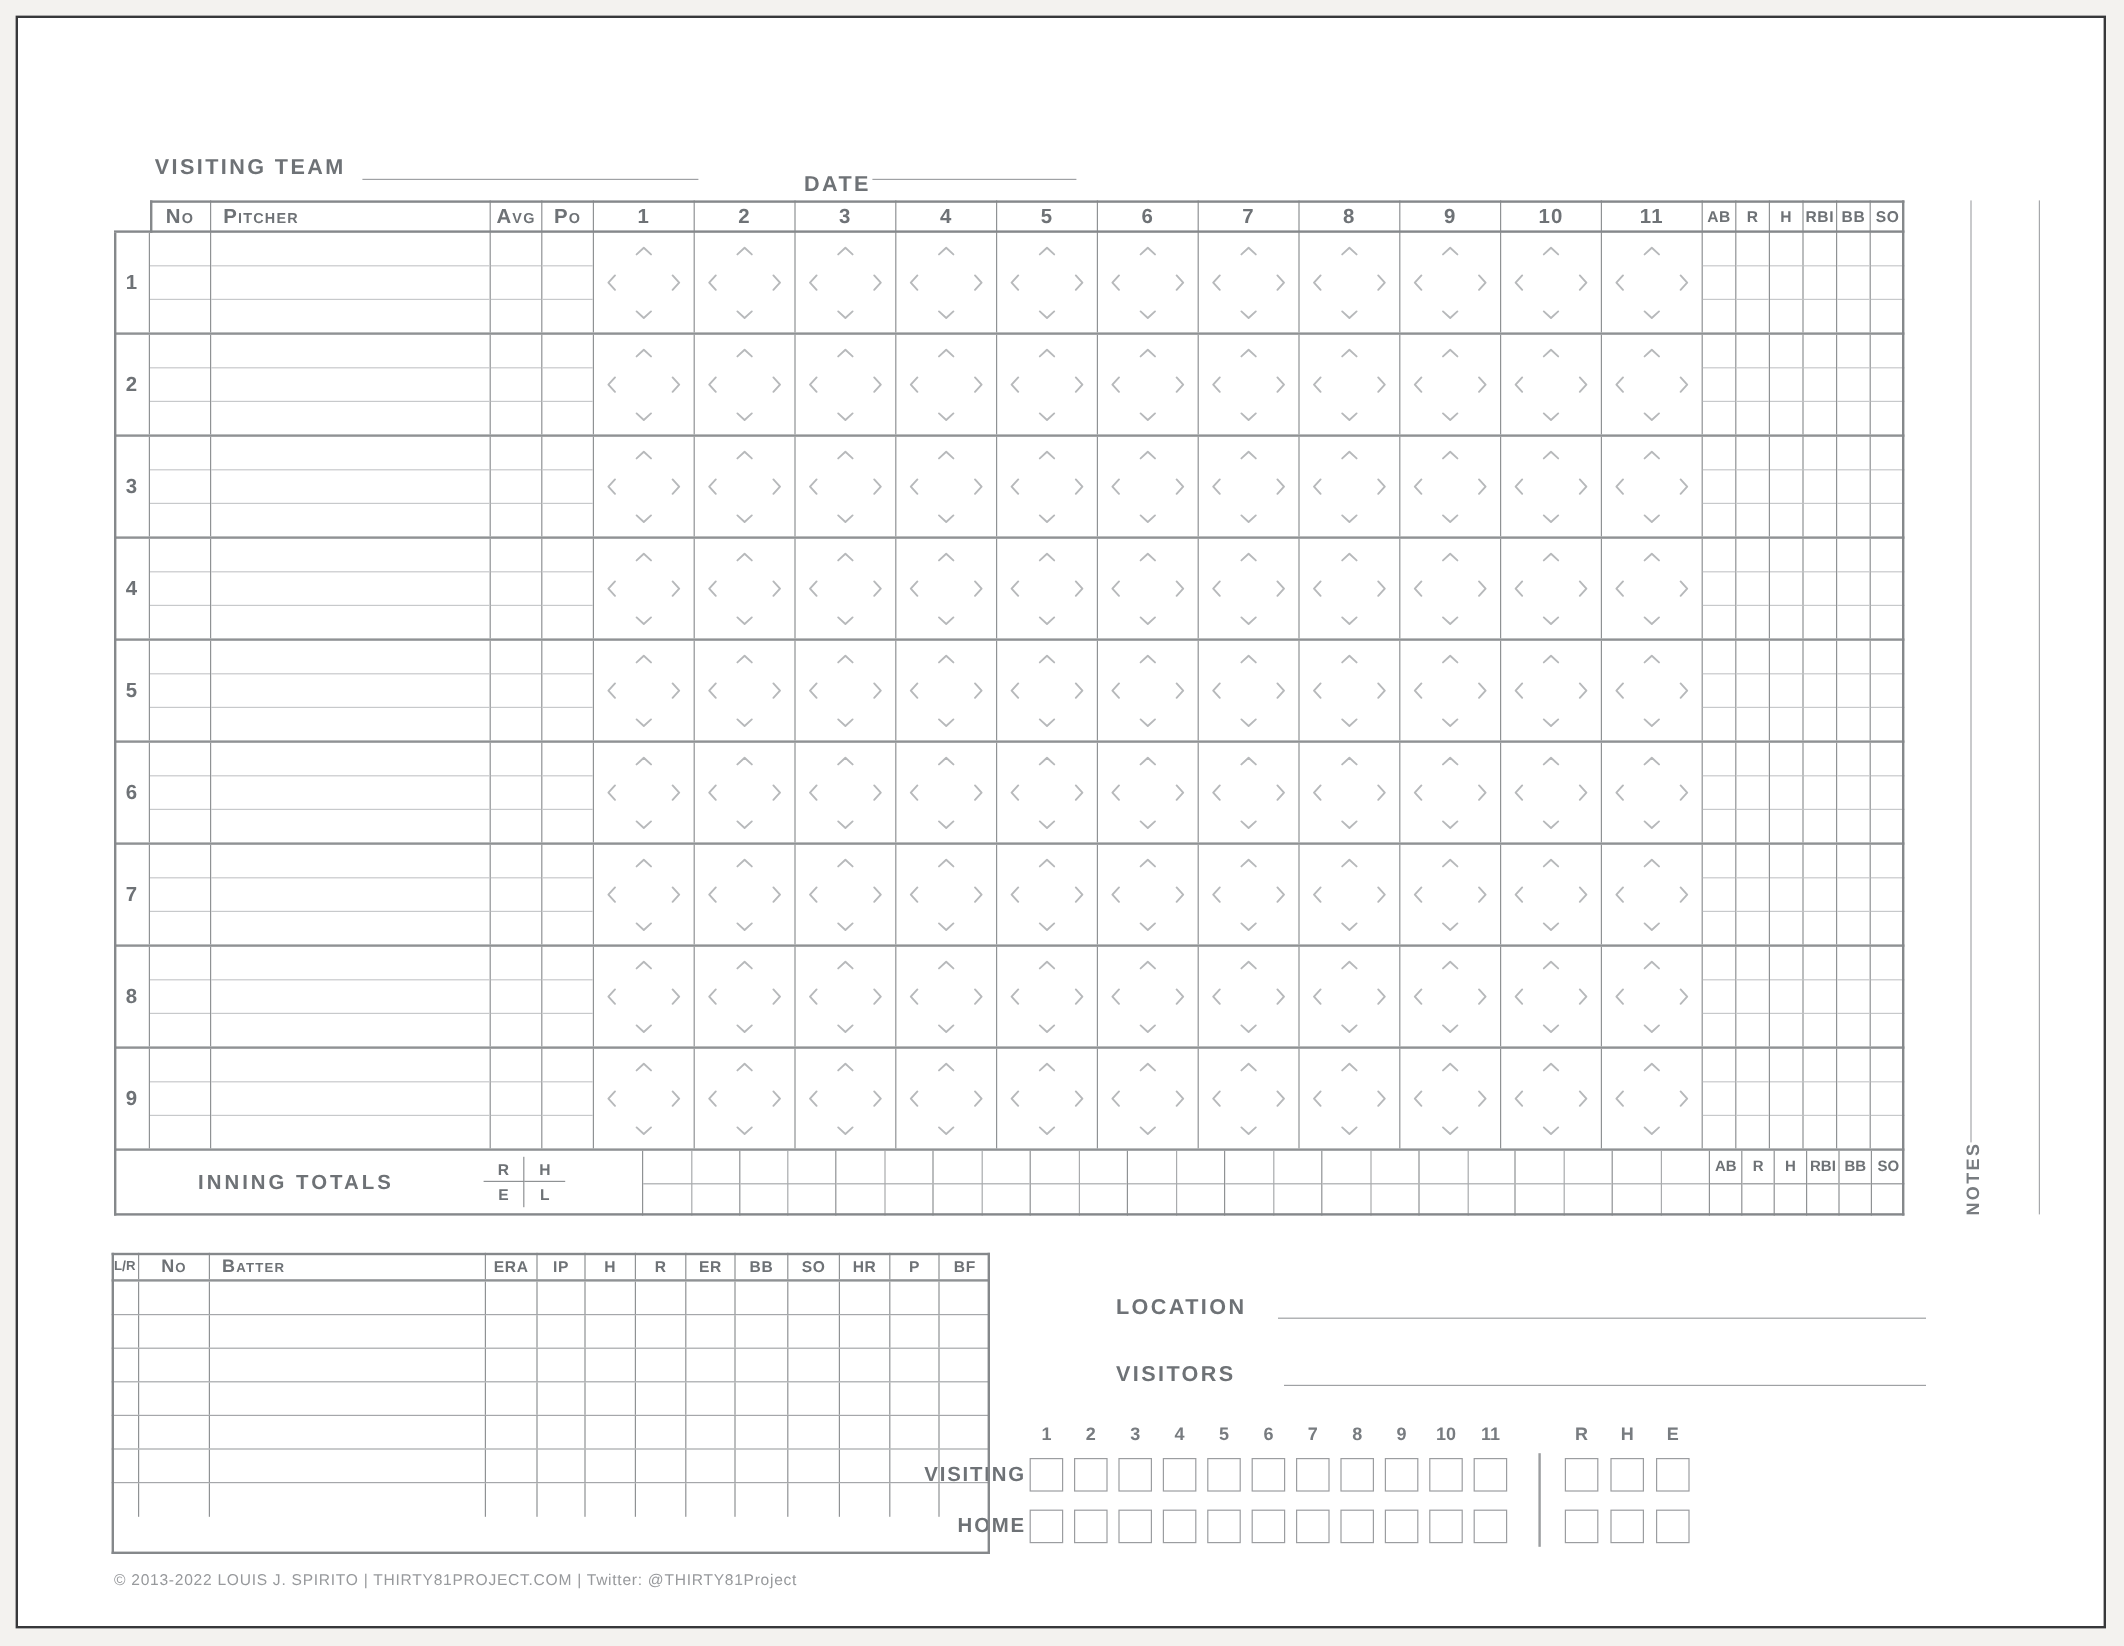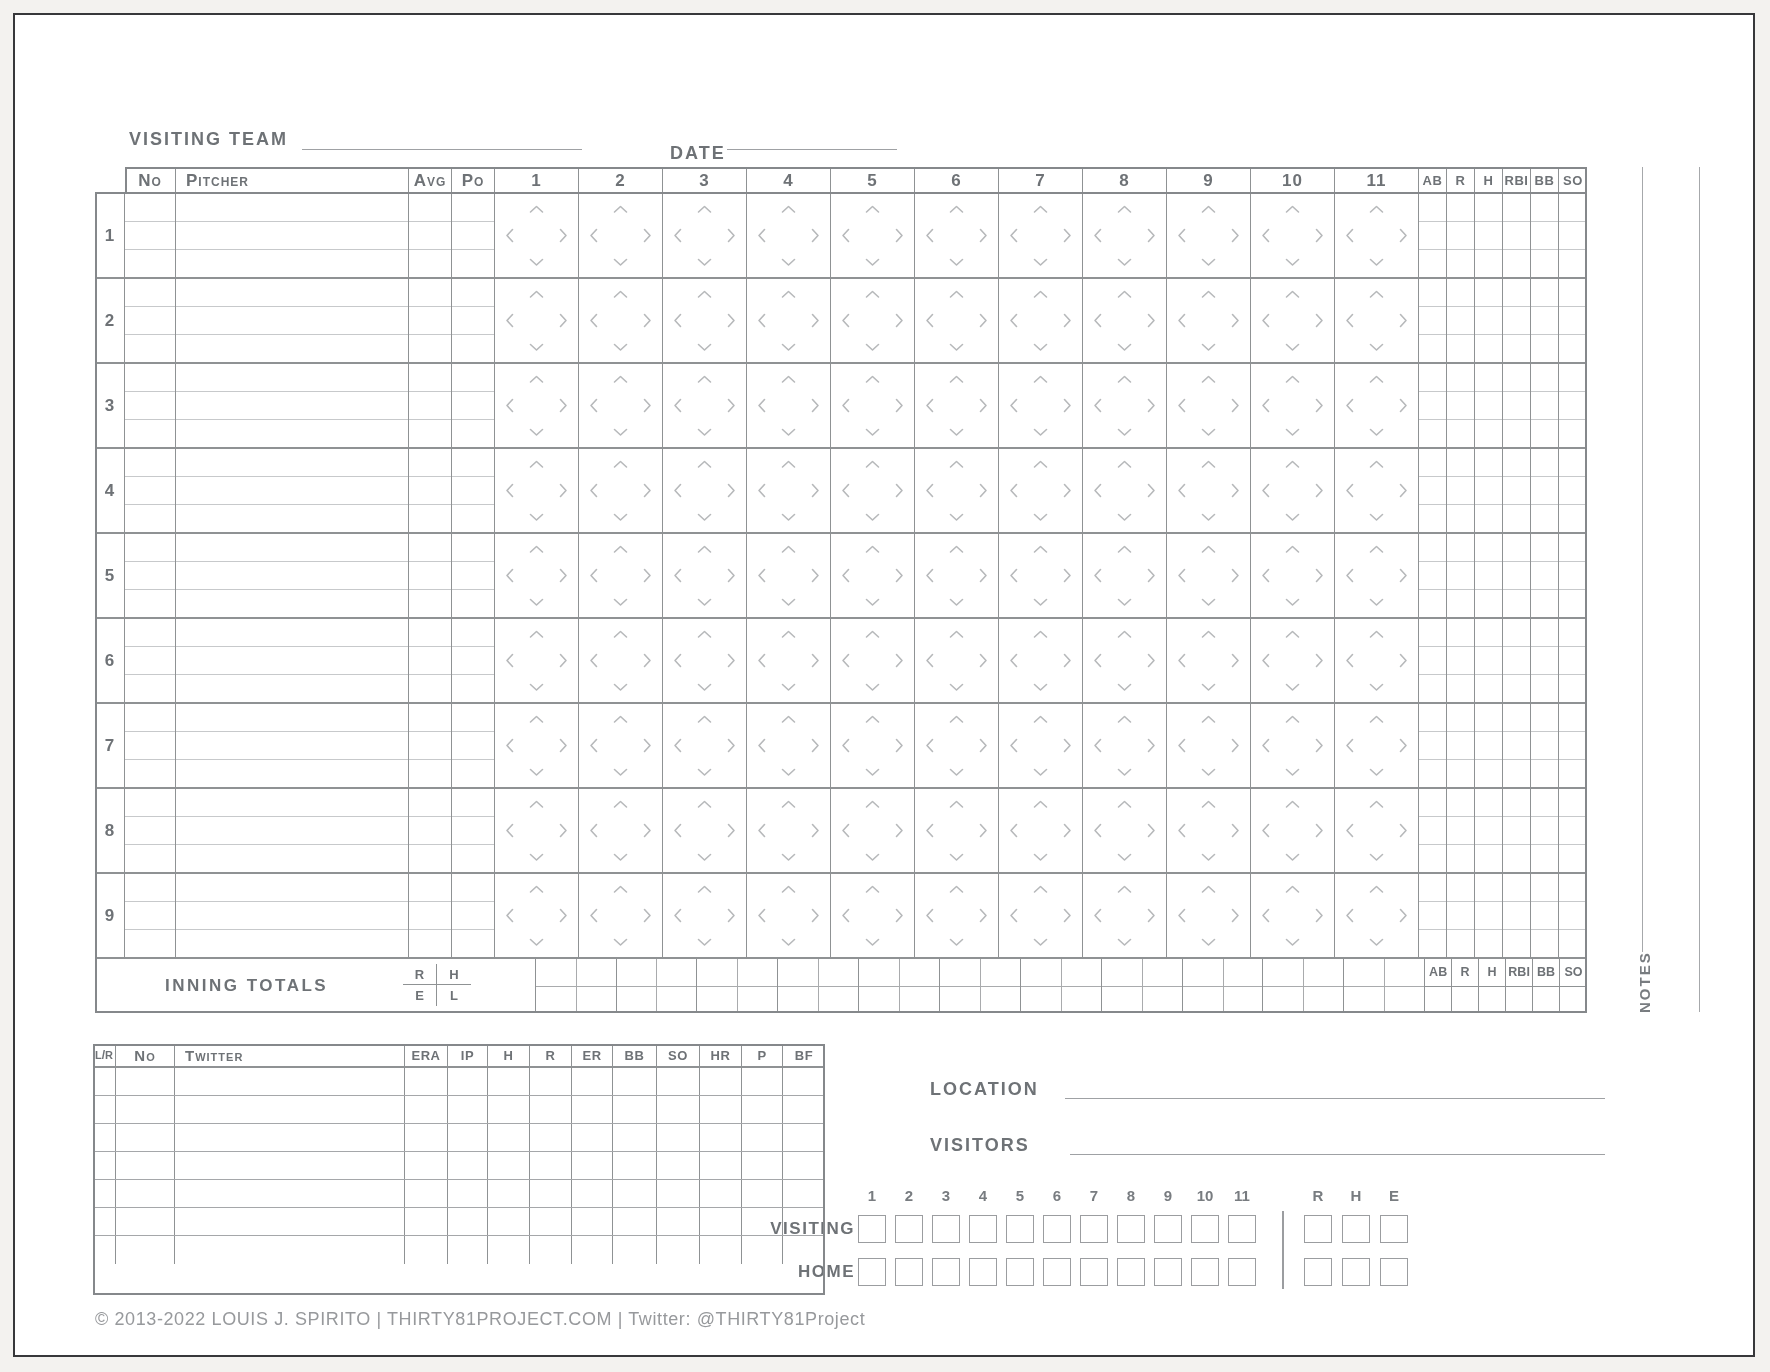--- a/index.html
+++ b/index.html
@@ -33,21 +33,21 @@
   .split22{position:relative;}
   .split22 .vmid{position:absolute;left:50%;top:0;bottom:0;width:1px;background:#a9abad;}
   .split22 .hmid{position:absolute;top:50%;left:0;right:0;height:1px;background:#a9abad;}
   .statTot{display:flex;flex-direction:column;}
   .statTot .tlab{flex:1;display:flex;align-items:center;justify-content:center;font-size:12.5px;font-weight:bold;color:#6e7276;border-bottom:1px solid #8f9294;box-sizing:border-box;}
   .statTot .tcell{flex:1;}
   .ptRow{border-bottom:1px solid #a5a7aa;}
   .supL{font-size:11px;vertical-align:super;}
   .subR{font-size:11px;vertical-align:sub;}
   #notes-label{position:absolute;left:1599px;top:958px;width:62px;height:18px;transform:rotate(-90deg);color:#787c80;font-weight:bold;letter-spacing:2px;font-size:15px;}
-  #copyright{position:absolute;left:80px;top:1294px;color:#97999c;font-size:18px;letter-spacing:0.6px;}
+  #copyright{position:absolute;left:80px;top:1294px;color:#97999c;font-size:13px;letter-spacing:0.6px;}
   .sb-label{position:absolute;width:100px;text-align:right;color:#6e7276;font-weight:bold;letter-spacing:1.5px;font-size:17px;}
   .sb-num{position:absolute;width:28px;text-align:center;color:#787c80;font-weight:bold;font-size:15px;}
   .sb-box{position:absolute;width:28px;height:28px;border:1.6px solid #9b9da0;box-sizing:border-box;background:#fff;}
 </style>
 </head>
 <body>
 
 <div class="canvas">
   <div class="page">
 
@@ -1438,21 +1438,21 @@
       </div>
 
     <div class="vline" style="left:1627px;top:152px;height:785px;"></div>
     <div id="notes-label">NOTES</div>
     <div class="vline" style="left:1684px;top:152px;height:845px;"></div>
 
     <div id="pitching-table" class="tbl" style="left:78px;top:1029px;width:732px;height:251px;">
         <div class="row" style="top: 0px; height: 24px; width: 732px; border-bottom: 2px solid rgb(143, 146, 148);">
           <div class="cell hcell" style="width: 23px; font-size: 12px;"><span class="supL">L</span>/<span class="subR">R</span></div>
           <div class="cell hcell sc" style="width: 59px; font-size: 15px;">No</div>
-          <div class="cell hcell sc" style="width: 230px; font-size: 15px; justify-content: flex-start; padding-left: 10px;">Twitter</div>
+          <div class="cell hcell sc" style="width: 230px; font-size: 15px; justify-content: flex-start; padding-left: 10px;">Batter</div>
           <div class="cell hcell hstat" style="width: 43px;">ERA</div>
           <div class="cell hcell hstat" style="width: 40px;">IP</div>
           <div class="cell hcell hstat" style="width: 42px;">H</div>
           <div class="cell hcell hstat" style="width: 42px;">R</div>
           <div class="cell hcell hstat" style="width: 41px;">ER</div>
           <div class="cell hcell hstat" style="width: 44px;">BB</div>
           <div class="cell hcell hstat" style="width: 43px;">SO</div>
           <div class="cell hcell hstat" style="width: 42px;">HR</div>
           <div class="cell hcell hstat" style="width: 41px;">P</div>
           <div class="cell hcell hstat" style="width: 42px;">BF</div>

